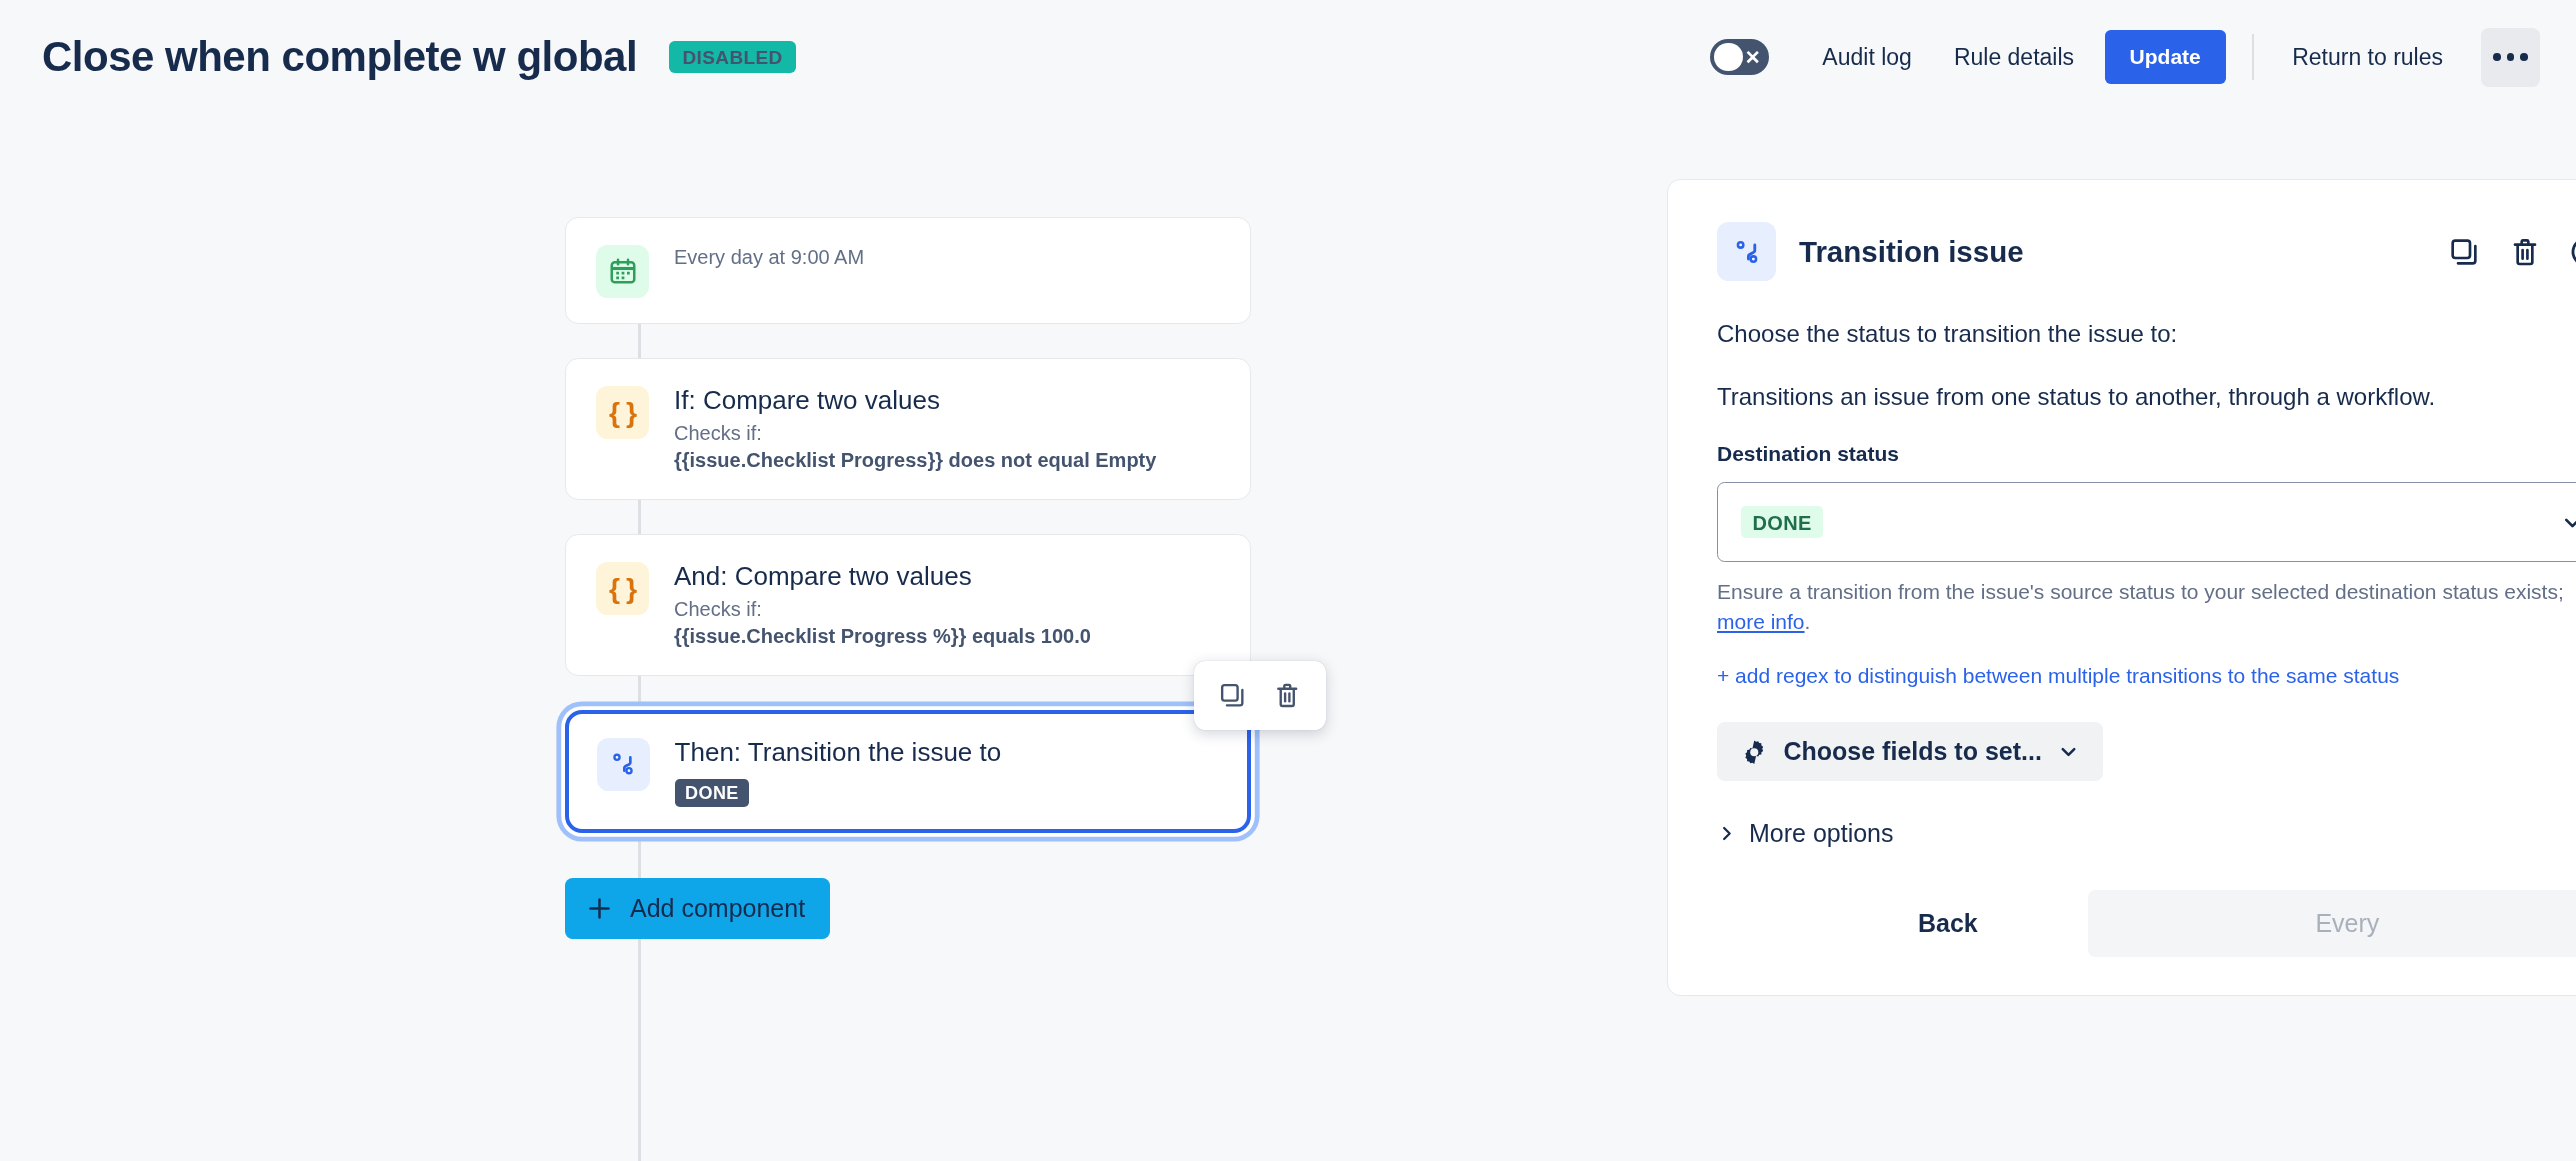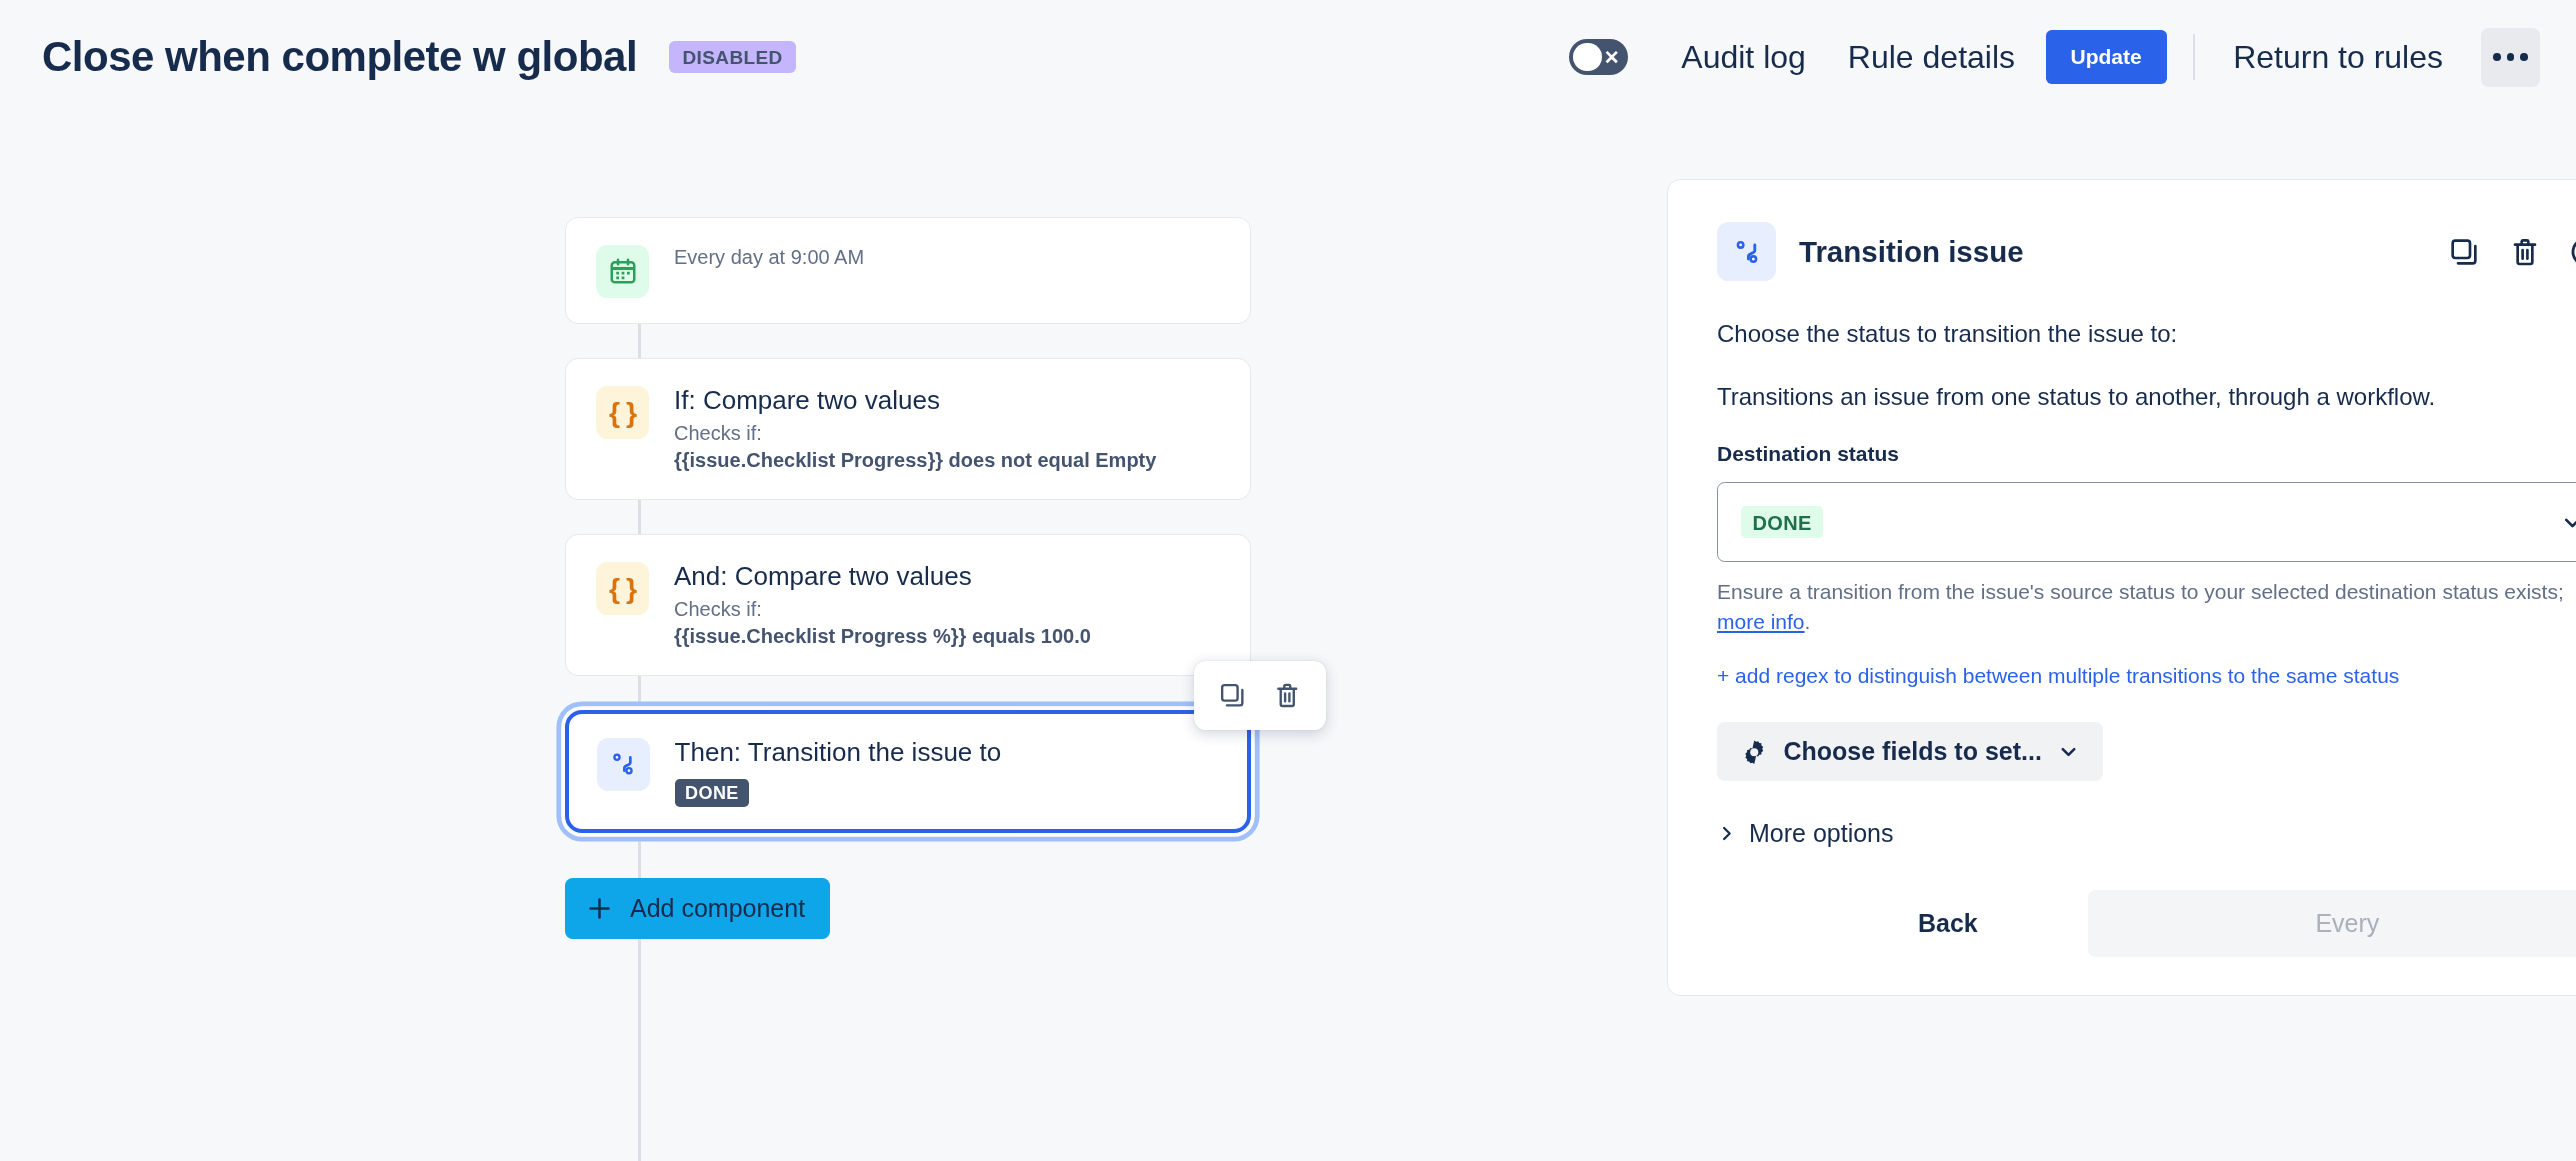--- a/index.html
+++ b/index.html
@@ -22,21 +22,21 @@
   }
   .page-title {
     font-size: 42px;
     font-weight: bold;
     letter-spacing: -0.5px;
     color: #172B4D;
     white-space: nowrap;
   }
   .status-badge {
     margin-left: 32px;
-    background: #c4b5fd;
+    background: #14b8a6;
     color: #44546F;
     font-size: 19px;
     font-weight: bold;
     letter-spacing: 0.4px;
     border-radius: 5.7px;
     padding: 6.7px 13.3px 5.7px 13.3px;
     line-height: 1;
   }
   .header-spacer { flex: 1 1 auto; }
   .header-right {
@@ -67,21 +67,21 @@
     position: absolute;
     right: 8.6px; top: 50%;
     transform: translateY(-50%);
     color: #FFFFFF;
     font-size: 19px;
     font-weight: bold;
     line-height: 1;
   }
 
   .header-link {
-    font-size: 32px;
+    font-size: 23px;
     color: #172B4D;
     font-weight: normal;
     padding: 13.3px 21px;
     border-radius: 5.7px;
     cursor: pointer;
     white-space: nowrap;
   }
   .btn-update {
     background: #2B62EA;
     color: #FFFFFF;

